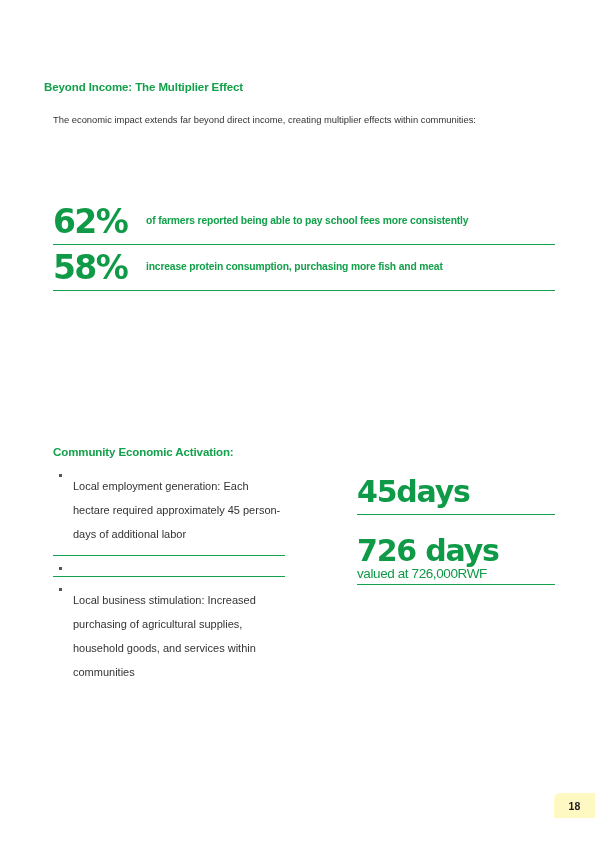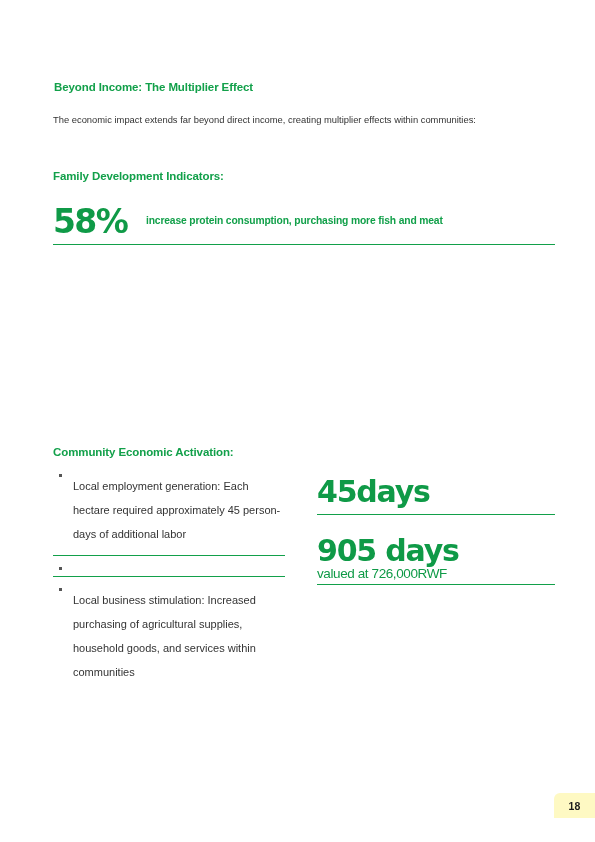--- a/index.html
+++ b/index.html
@@ -110,20 +110,21 @@
 
   .figure-col {
     position: absolute;
     left: 317px;
     top: 474px;
     width: 238px;
   }
   .figure-block {
     border-bottom: 1.3px solid #12a04a;
     padding-bottom: 5px;
+    margin-left: 40px;
   }
   .figure-block.second {
     margin-top: 18px;
     padding-bottom: 3px;
   }
   .figure-value {
     font-size: 30px;
     font-weight: bold;
     color: #0f9a47;
     letter-spacing: -1.2px;
@@ -158,28 +159,31 @@
     font-weight: bold;
     color: #1b1b1b;
     letter-spacing: 0.2px;
   }
 </style>
 </head>
 <body>
 
 <div class="page">
 
-  <div class="section-heading" style="left:54px; top:81px;">Beyond Income: The Multiplier Effect</div>
+  <div class="section-heading" style="left:44px; top:81px;">Beyond Income: The Multiplier Effect</div>
 
   <div class="intro-paragraph">The economic impact extends far beyond direct income, creating multiplier effects within communities:</div>
 
-  <div class="section-heading" style="left:53px; top:170px;">Family Development Indicators:</div>
 
   <div class="stats-block">
 
+    <div class="stat-row">
+      <div class="stat-value">62%</div>
+      <div class="stat-desc">of farmers reported being able to pay school fees more consistently</div>
+    </div>
 
     <div class="stat-row">
       <div class="stat-value">58%</div>
       <div class="stat-desc">increase protein consumption, purchasing more fish and meat</div>
     </div>
 
 
 
   </div>
 
@@ -203,21 +207,21 @@
 
   </div>
 
   <div class="figure-col">
 
     <div class="figure-block">
       <div class="figure-value">45days</div>
     </div>
 
     <div class="figure-block second">
-      <div class="figure-value">905 days</div>
+      <div class="figure-value">726 days</div>
       <div class="figure-sub">valued at 726,000RWF</div>
     </div>
 
   </div>
 
   <div class="page-badge">
     <span class="page-badge-text">18</span>
   </div>
 
 </div>

